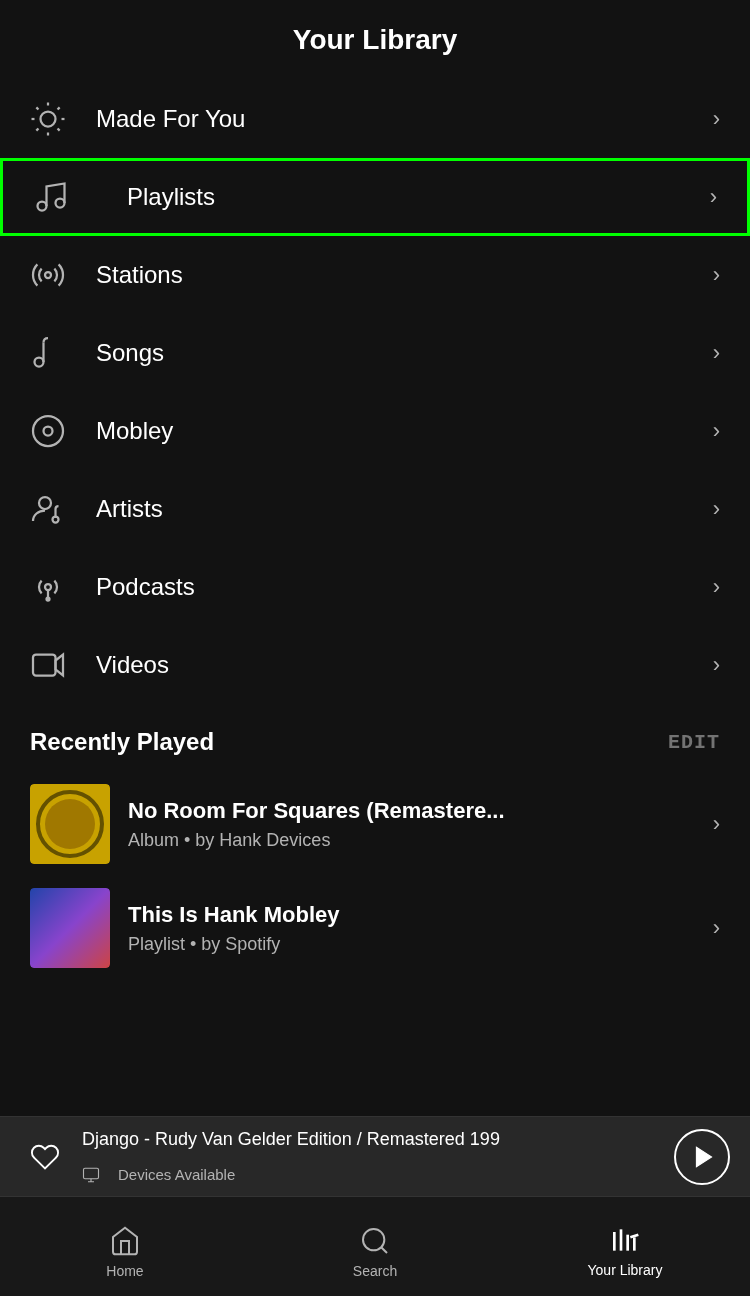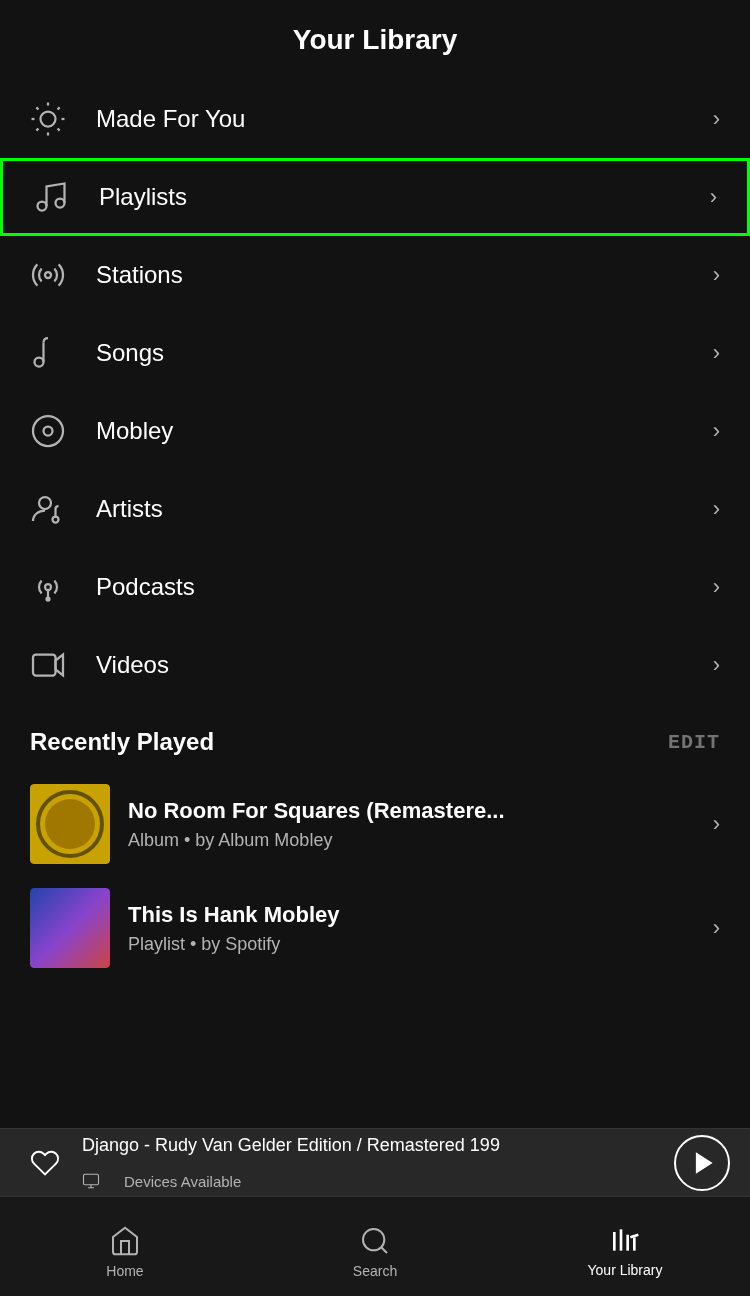--- a/index.html
+++ b/index.html
@@ -35,20 +35,21 @@
     .menu-item {
       display: flex;
       align-items: center;
       padding: 0 30px;
       height: 78px;
       cursor: pointer;
       position: relative;
     }
     .menu-item.highlighted {
       border: 3px solid #00ff00;
+      gap: 28px;
     }
     .menu-item-icon {
       width: 50px;
       display: flex;
       align-items: center;
       justify-content: flex-start;
       flex-shrink: 0;
     }
     .menu-item-icon svg {
       width: 36px;
@@ -122,21 +123,21 @@
       font-size: 22px;
       margin-left: 10px;
     }
 
     
     .now-playing-bar {
       position: absolute;
       bottom: 100px;
       left: 0;
       right: 0;
-      height: 68px;
+      height: 80px;
       background: #282828;
       display: flex;
       align-items: center;
       padding: 0 20px;
       border-top: 1px solid #333;
     }
     .now-playing-heart {
       width: 50px;
       display: flex;
       align-items: center;
@@ -157,22 +158,22 @@
       font-size: 18px;
       color: #fff;
       white-space: nowrap;
       overflow: hidden;
       text-overflow: ellipsis;
     }
     .now-playing-devices {
       font-size: 15px;
       color: #b3b3b3;
       display: flex;
-      align-items: center;
-      gap: 24px;
+      align-items: flex-start;
+      gap: 18px;
       margin-top: 16px;
     }
     .now-playing-devices svg {
       width: 18px;
       height: 18px;
       stroke: #b3b3b3;
       fill: none;
       stroke-width: 1.5;
     }
     .now-playing-play {
@@ -393,21 +394,21 @@
 </div>
 
 <div class="played-item">
   <div class="played-item-thumb">
     <div class="thumb-1">
       <div class="thumb-1-inner"></div>
     </div>
   </div>
   <div class="played-item-info">
     <div class="played-item-title">No Room For Squares (Remastere...</div>
-    <div class="played-item-sub">Album • by Album Mobley</div>
+    <div class="played-item-sub">Album • by Hank Devices</div>
   </div>
   <span class="played-item-chevron">›</span>
 </div>
 
 <div class="played-item">
   <div class="played-item-thumb">
     <div class="thumb-2"></div>
   </div>
   <div class="played-item-info">
     <div class="played-item-title">This Is Hank Mobley</div>

